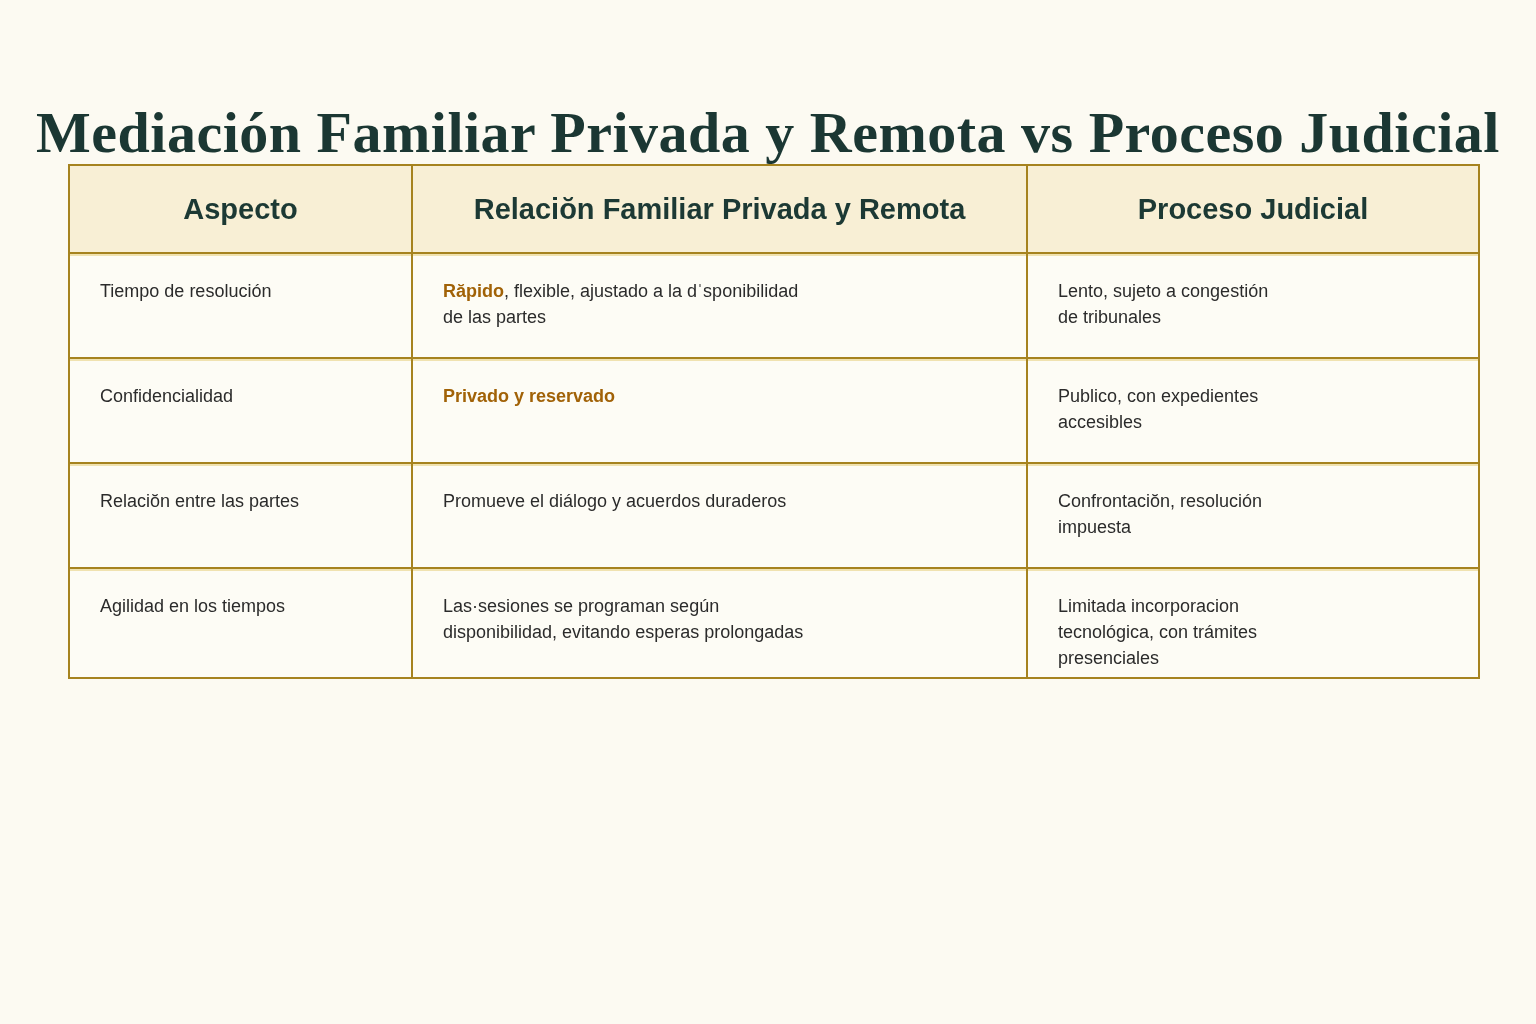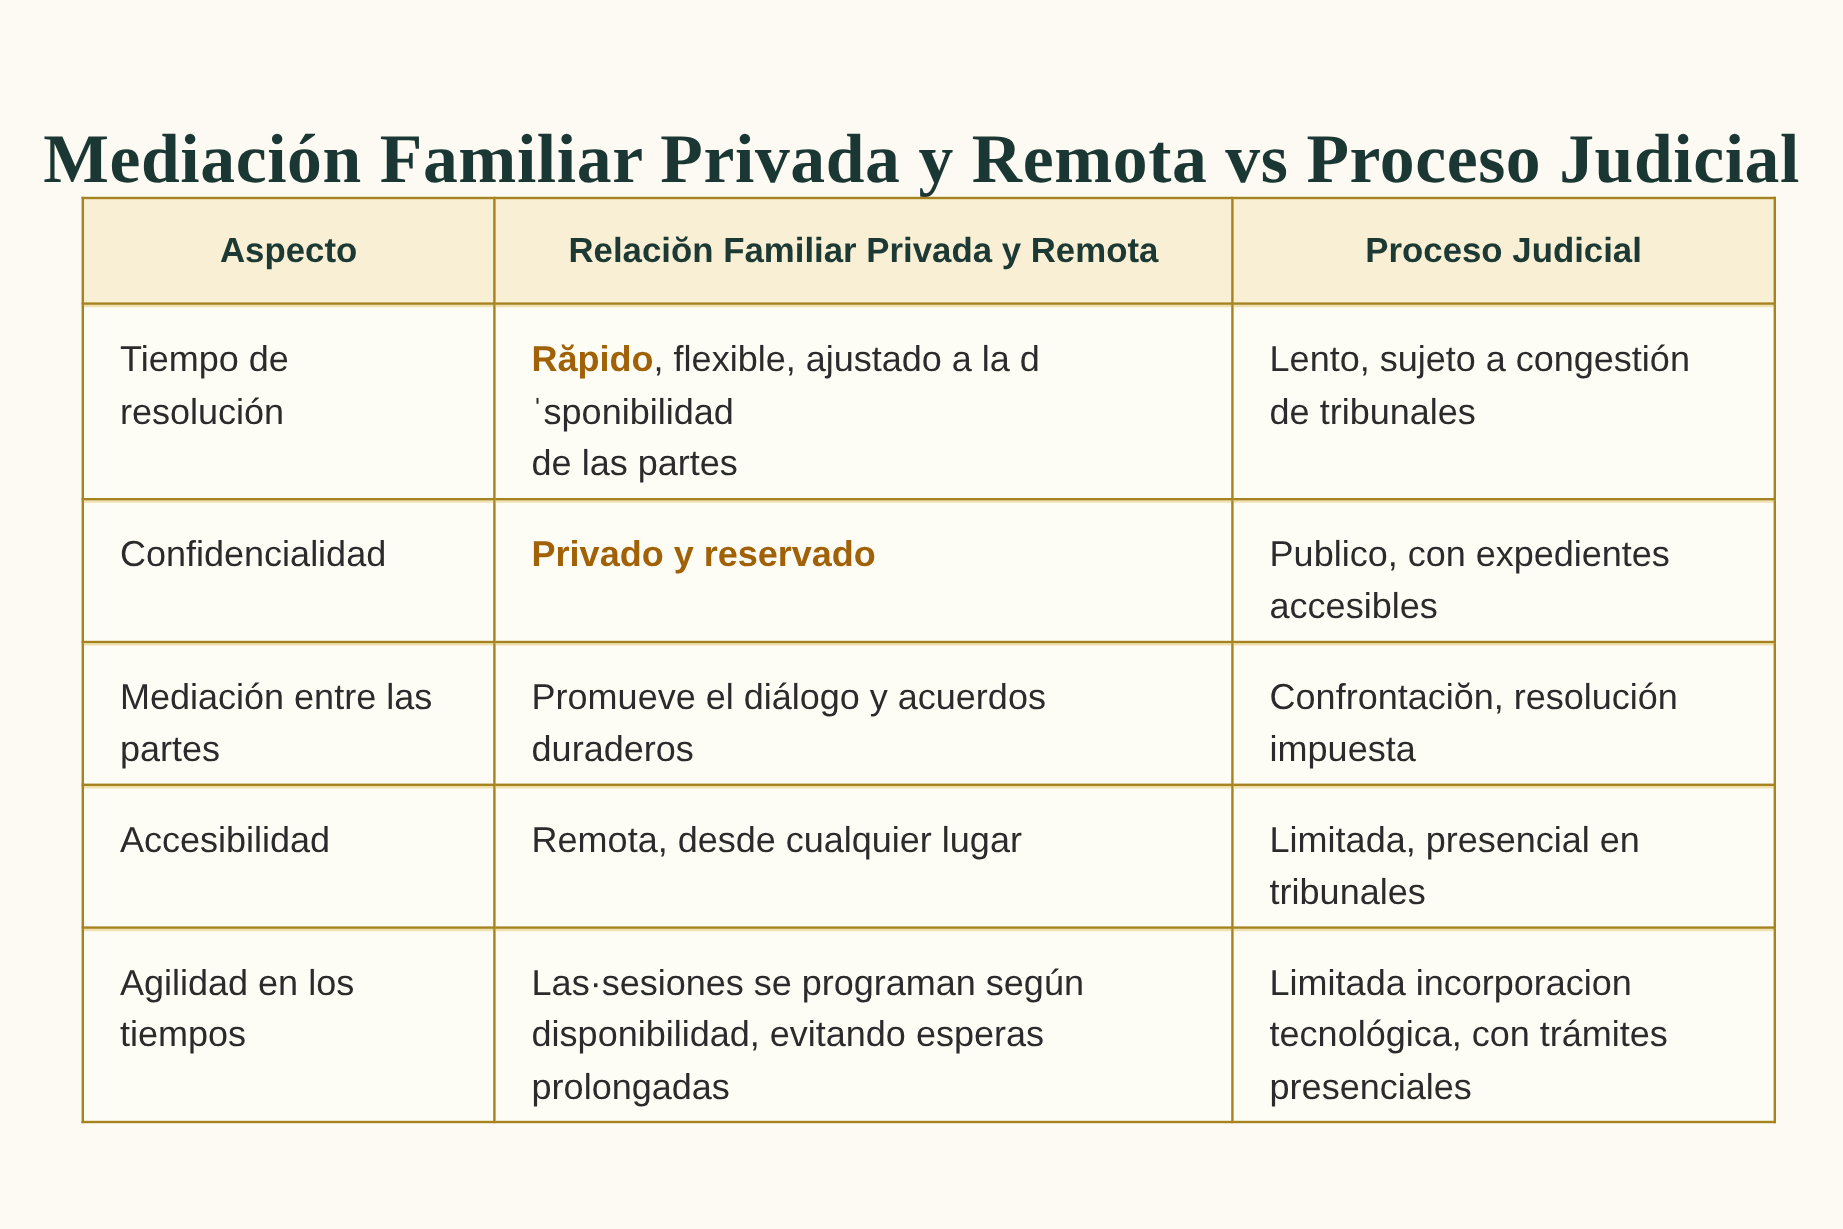--- a/index.html
+++ b/index.html
@@ -46,21 +46,21 @@
     font-size: 29px;
     font-weight: 700;
     color: #1c3934;
     text-align: center;
     vertical-align: middle;
     padding: 0 10px;
     margin-top: 40px;
   }
   td {
     background: #fdfcf5;
-    font-size: 30px;
+    font-size: 18px;
     color: #2b2b2b;
     vertical-align: top;
     padding: 24px 28px 6px 30px;
     line-height: 1.45;
     white-space: pre-line;
     box-shadow: inset 0 2px 0 #f0e2b0;
     margin-top: 39px;
   }
   tr.body-row { height: 105px; }
   td .bold-lead {
@@ -95,30 +95,24 @@
       <td class="col-judicial">Lento, sujeto a congestión
 de tribunales</td>
     </tr>
     <tr class="body-row">
       <td class="col-aspect">Confidencialidad</td>
       <td class="col-mediation"><span class="bold-lead">Privado y reservado</span><span></span></td>
       <td class="col-judicial">Publico, con expedientes
 accesibles</td>
     </tr>
     <tr class="body-row">
-      <td class="col-aspect">Mediación entre las partes</td>
+      <td class="col-aspect">Relaciŏn entre las partes</td>
       <td class="col-mediation"><span class="bold-lead"></span><span>Promueve el diálogo y acuerdos duraderos</span></td>
       <td class="col-judicial">Confrontaciŏn, resolución
 impuesta</td>
-    </tr>
-    <tr class="body-row">
-      <td class="col-aspect">Accesibilidad</td>
-      <td class="col-mediation"><span class="bold-lead"></span><span>Remota, desde cualquier lugar</span></td>
-      <td class="col-judicial">Limitada, presencial en
-tribunales</td>
     </tr>
     <tr class="body-row">
       <td class="col-aspect">Agilidad en los tiempos</td>
       <td class="col-mediation"><span class="bold-lead"></span><span>Las·sesiones se programan según
 disponibilidad, evitando esperas prolongadas</span></td>
       <td class="col-judicial">Limitada incorporacion
 tecnológica, con trámites
 presenciales</td>
     </tr>
   </tbody>

